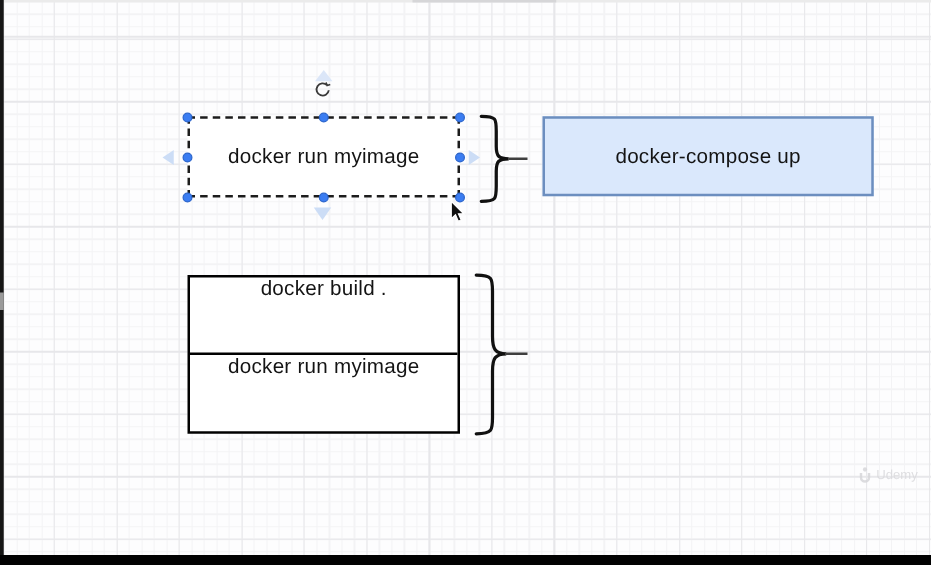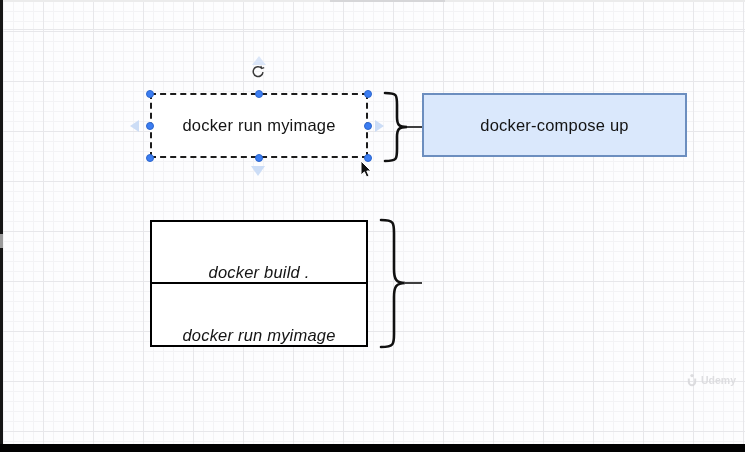--- a/index.html
+++ b/index.html
@@ -32,40 +32,40 @@
   
   .dir-arrow { position:absolute; width:0; height:0; }
   .arr-left  { left:130px; top:120px; border-top:6px solid transparent; border-bottom:6px solid transparent; border-right:9px solid #ccddf6; }
   .arr-right { left:375px; top:120px; border-top:6px solid transparent; border-bottom:6px solid transparent; border-left:9px solid #ccddf6; }
   .arr-up    { left:252px; top:56px;  border-left:7px solid transparent; border-right:7px solid transparent; border-bottom:9px solid #dbe6f8; }
   .arr-down  { left:251px; top:166px; border-left:7px solid transparent; border-right:7px solid transparent; border-top:10px solid #ccddf6; }
 
   .rotate-handle { position:absolute; left:251px; top:65px; width:14px; height:14px; }
 
   
-  .blue-box { background:#dae8fc; border:2px solid #6c8ebf; }
+  .blue-box { background:#dae8fc; border:2px solid #6c8ebf;margin-left:12px; }
   .blue1 { left:422px; top:93px;  width:265px; height:64px; }
   .blue2 { left:423px; top:253px; width:264px; height:61px; }
   .bold-flag { font-weight:bold; }
 
   
   .stack-box { position:absolute; left:150px; top:220px; width:218px; height:127px;
                background:#fff; border:2px solid #000; box-sizing:border-box; }
-  .stack-row { box-sizing:border-box; width:100%; display:flex; align-items:flex-end; justify-content:center;font-style:italic; }
+  .stack-row { box-sizing:border-box; width:100%; display:flex; align-items:flex-start; justify-content:center; }
   .stack-row.r1 { height:60px; }
   .stack-row.r2 { height:63px; border-top:2px solid #000; }
 
   .brace-svg { position:absolute; }
   .connector { position:absolute; height:2px; background:#3f3f3f; }
 
   .cursor-svg { position:absolute; left:360px; top:160px; }
 
   
   .watermark { position:absolute; left:686px; top:373px; display:flex; align-items:center; gap:3px; opacity:0.85; }
-  .watermark-text { font-size:10.5px; font-weight:bold; color:#d9d9dc; }
+  .watermark-text { font-size:10.5px; font-weight:normal; color:#d9d9dc; }
 
   
   .edge-left   { position:absolute; left:0; top:0; width:3px; height:452px; background:#161616; }
   .edge-scroll { position:absolute; left:0; top:234px; width:3px; height:14px; background:#9a9a9a; }
   .edge-top    { position:absolute; left:0; top:0; width:745px; height:2px; background:#ebebeb; }
   .edge-top-notch { position:absolute; left:330px; top:0; width:115px; height:2px; background:#d6d6d8; }
   .edge-bottom { position:absolute; left:0; top:444px; width:745px; height:8px; background:#020202; }
 </style>
 </head>
 <body>

